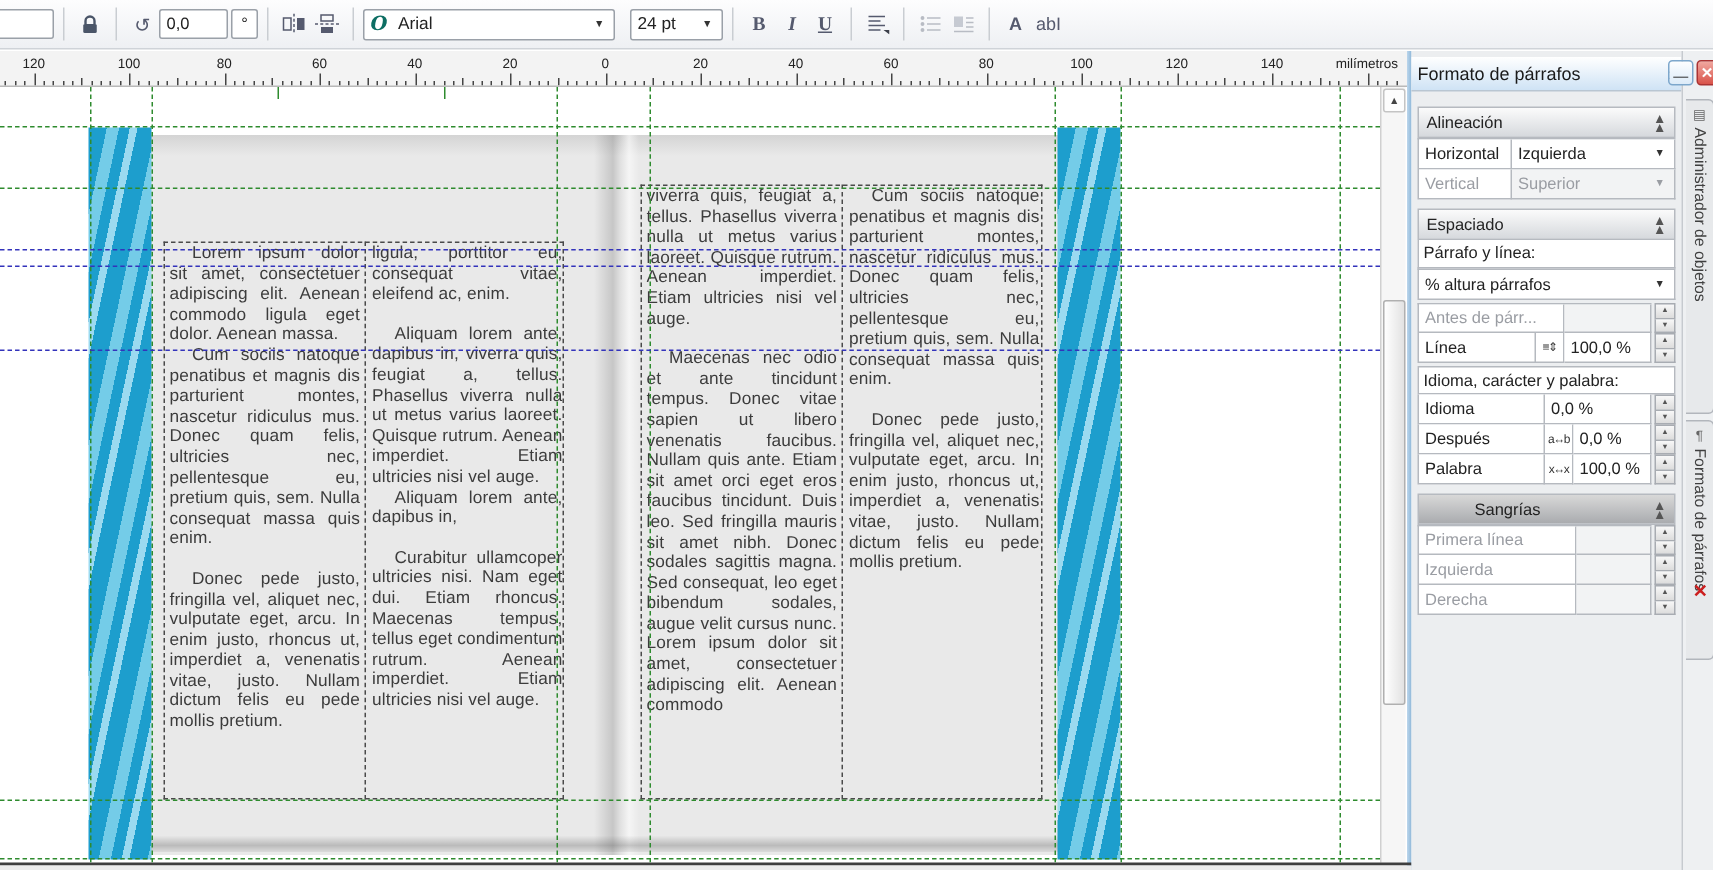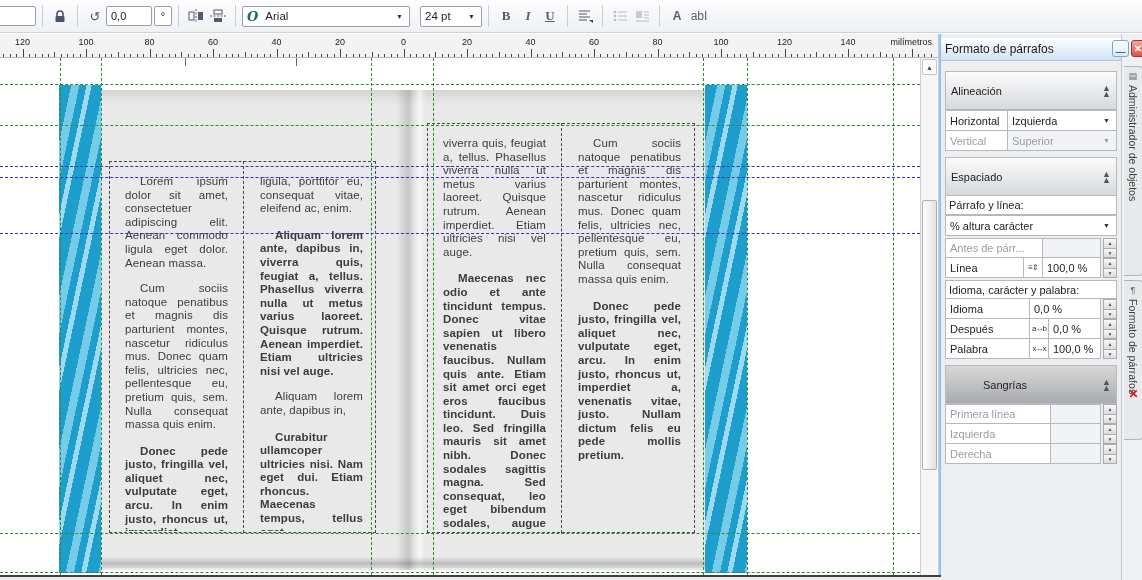--- a/index.html
+++ b/index.html
@@ -60,23 +60,23 @@
   .fdiv{position:absolute;border-left:1px dashed #4a4a4a;z-index:4;width:0;}
   #fdiv-left{left:243px;top:103px;height:372px;}
   #fdiv-right{left:561px;top:65px;height:410px;}
 
   .tcol{position:absolute;width:127px;overflow:hidden;z-index:4;
         font-size:11.5px;line-height:13.6px;color:#3c3c3c;letter-spacing:0.1px;}
   #col-l1{left:113px;top:105px;height:368px;}
   #col-l2{left:248px;top:105px;height:368px;}
   #col-r1{left:431px;top:67px;height:406px;}
   #col-r2{left:566px;top:67px;height:406px;}
-  .para{margin:12px;text-align:justify;}
+  .para{margin:0;text-align:justify;}
   .para.indent{text-indent:15px;}
-  .para.gap{margin-top:13px;font-weight:bold;}
+  .para.gap{margin-top:13px;}
 
   .vg{position:absolute;top:0;height:517px;width:0;border-left:1px dashed #2e8b2e;z-index:6;}
   .vgs{position:absolute;top:0;height:8px;width:0;border-left:1px solid #2e8b2e;z-index:6;}
   .hg{position:absolute;left:0;width:920px;height:0;border-top:1px dashed #2e8b2e;z-index:6;}
   .hb{position:absolute;left:0;width:920px;height:0;border-top:1px dashed #3333bb;z-index:6;}
 
   
   #vscroll{position:absolute;left:920px;top:58px;width:17px;height:517px;background:#f6f6f6;
            border-left:1px solid #d0d0d0;}
   #vs-up{position:absolute;left:1px;top:1px;width:15px;height:16px;background:#fdfdfd;
@@ -93,21 +93,21 @@
 
   
   #docker{position:absolute;left:941px;top:34px;width:180px;height:546px;background:#eceef0;
           font-size:11px;color:#222;}
   #docker-title{position:absolute;left:0;top:4px;width:180px;height:23px;
           background:linear-gradient(180deg,#ffffff,#cfe3f5);
           border-bottom:1px solid #b9c6d2;display:flex;align-items:center;padding:0 4px;}
   #docker-title .t{flex:1;font-size:12px;color:#1a1a1a;}
   .chev2{color:#4a5a6a;font-weight:bold;font-size:12px;letter-spacing:-2px;}
   #docker-body{position:absolute;left:4px;top:31px;width:172px;}
-  .sec-head{height:39px;background:linear-gradient(180deg,#fbfbfb,#d6d9dd);
+  .sec-head{height:21px;background:linear-gradient(180deg,#fbfbfb,#d6d9dd);
           border:1px solid #b6bac0;display:flex;align-items:center;padding:0 5px;margin-top:6px;}
   .sec-head .t{flex:1;color:#222;}
   .sec-head.dark{background:linear-gradient(180deg,#d8d8d8,#a9abae);padding-left:37px;}
   .up2{font-size:9px;color:#555;line-height:6px;text-align:center;}
   .grid{border-left:1px solid #b5b9bf;border-top:1px solid #b5b9bf;}
   .row{display:flex;height:20px;}
   .cell{border-right:1px solid #b5b9bf;border-bottom:1px solid #b5b9bf;background:#fff;
         display:flex;align-items:center;padding:0 4px;font-size:11px;}
   .cell.lab{width:62px;flex:0 0 auto;}
   .cell.lab2{width:96px;flex:0 0 auto;}
@@ -495,21 +495,21 @@
 
       <div class="sec-head">
         <span class="t">Espaciado</span>
         <span class="up2">▲<br>▲</span>
       </div>
       <div class="plain-label">Párrafo y línea:</div>
       <div class="grid">
         <div class="row">
           <div class="cell grow">
             <span class="ddv">
-                <span class="grow">% altura carácter</span>
+                <span class="grow">% altura párrafos</span>
                 <span class="dd-arrow">▼</span>
               </span>
           </div>
         </div>
       </div>
       <div class="row" style="margin-top:2px;">
         <div class="grid" style="flex:1;display:flex;">
             <div class="cell lab2 gray" style="flex:1">Antes de párr...</div>
             <div class="cell dis" style="width:58px"></div>
           </div>

